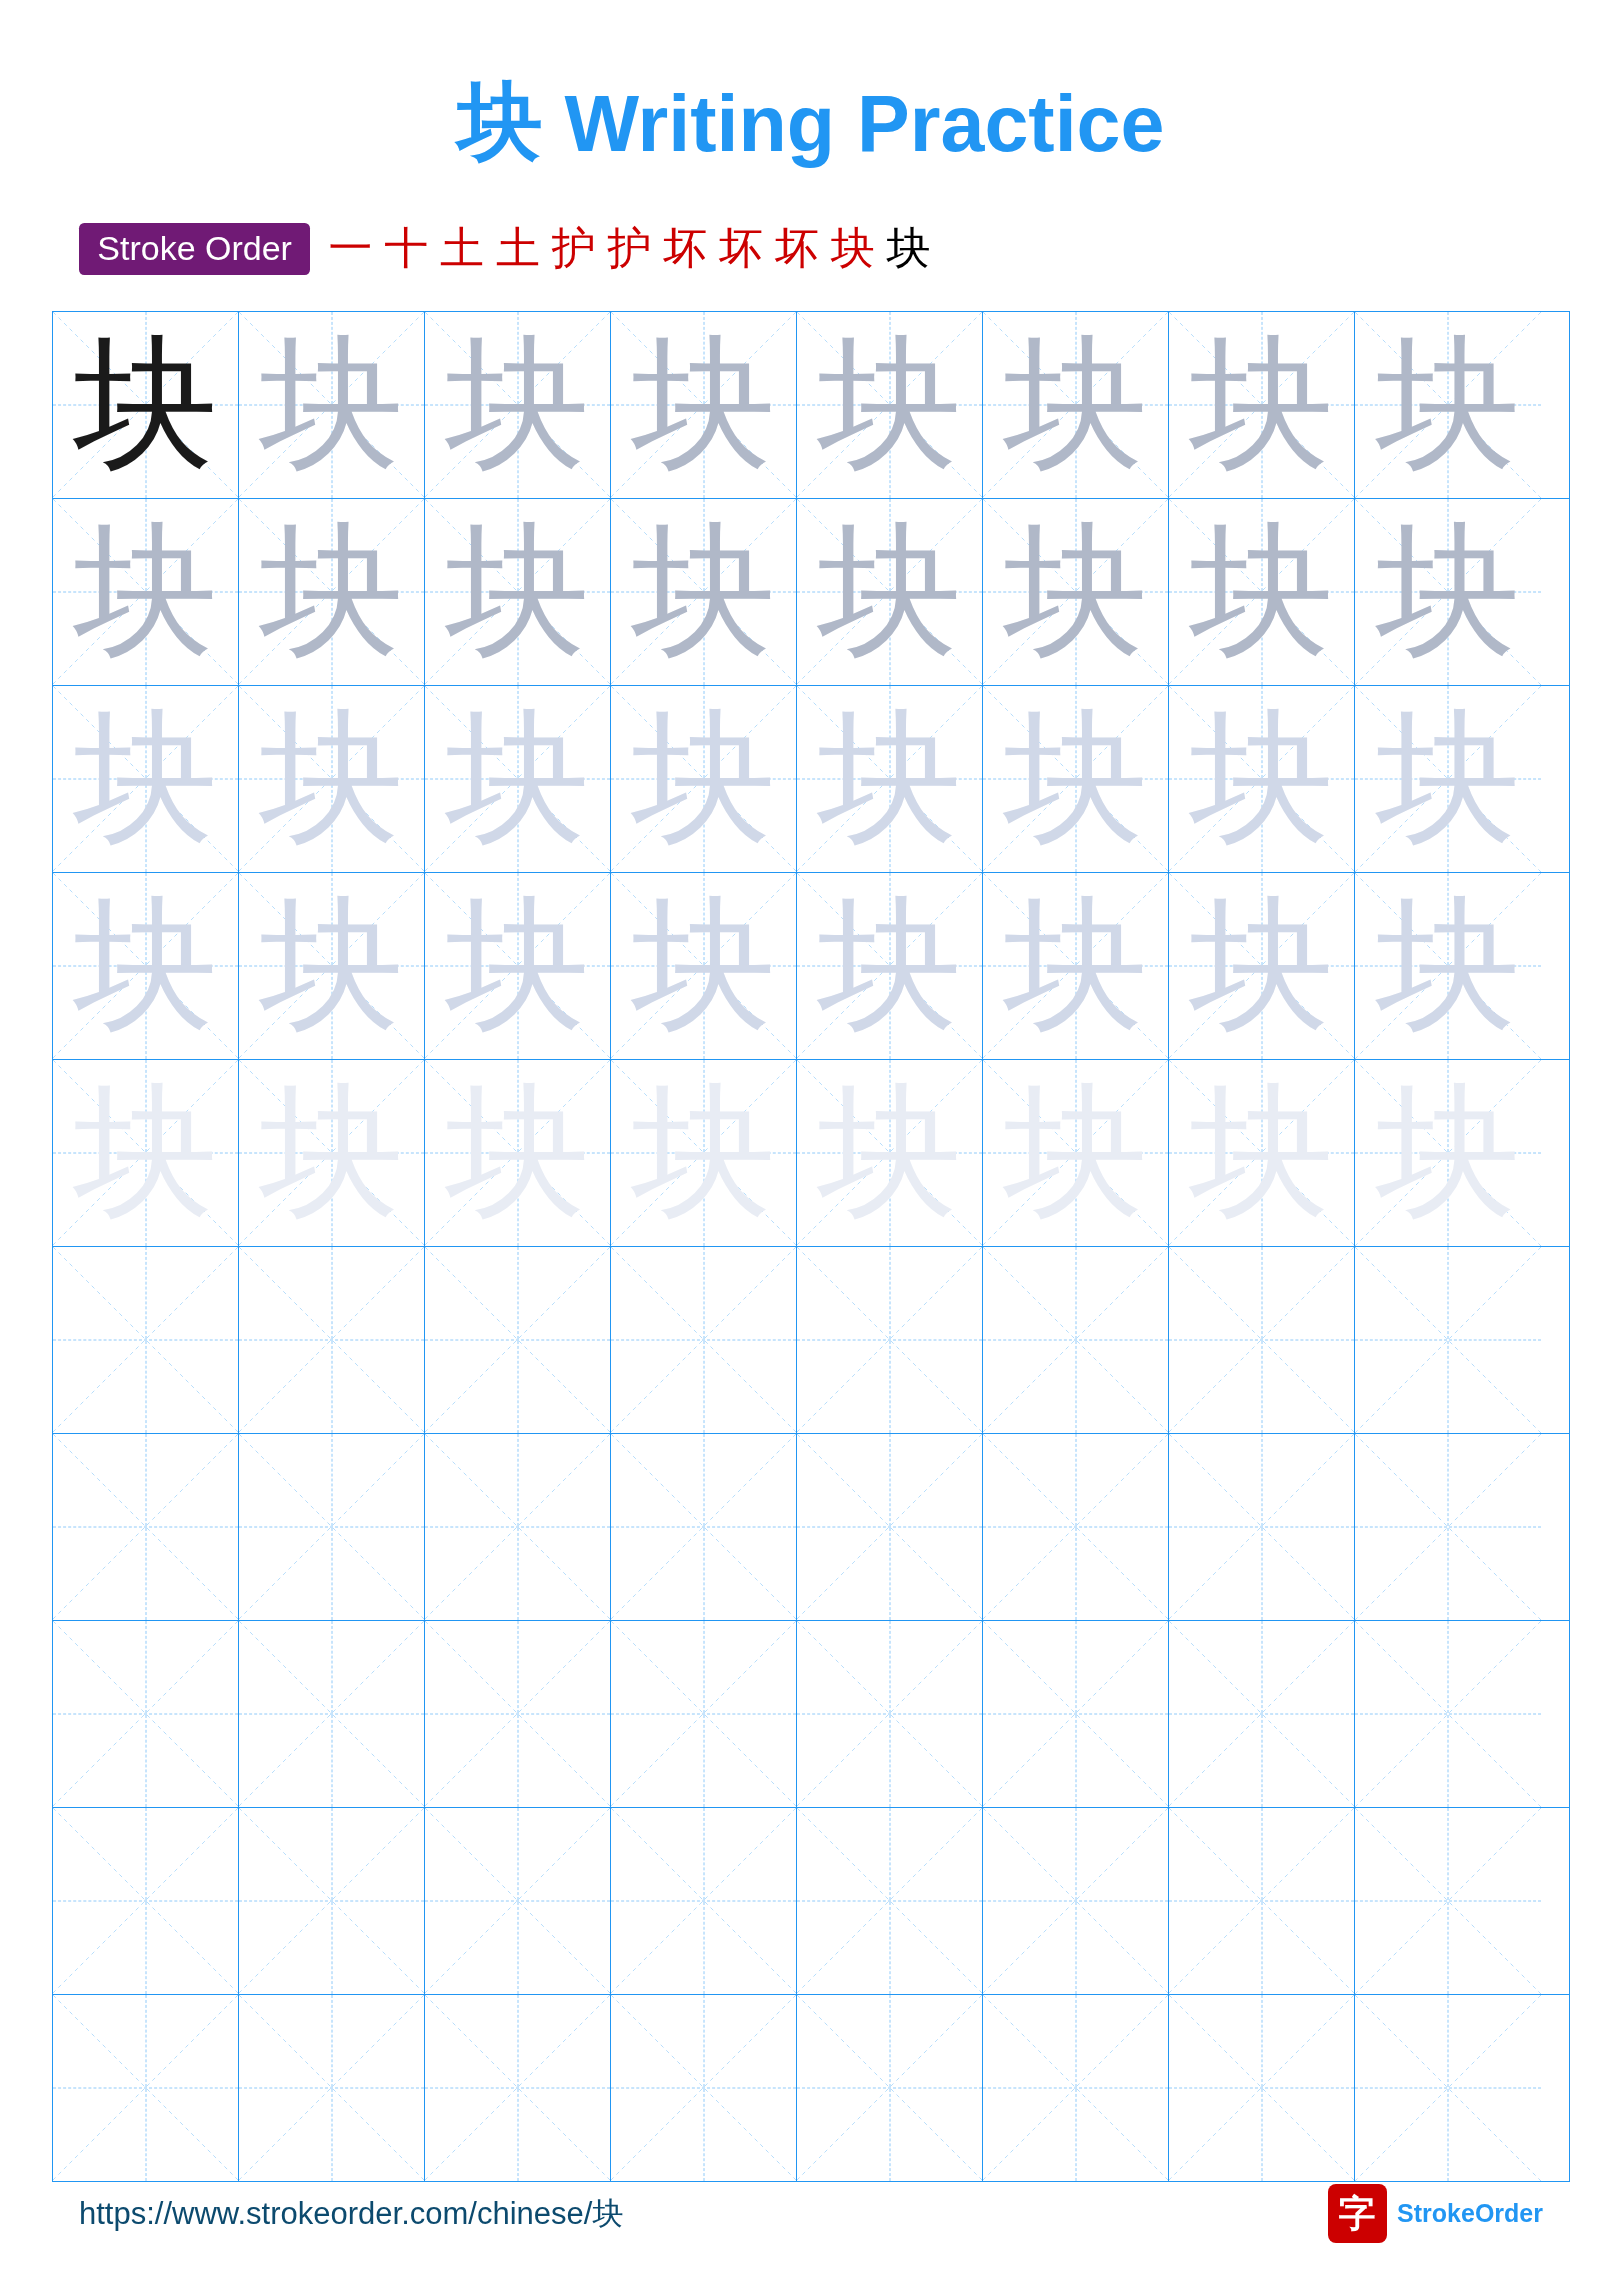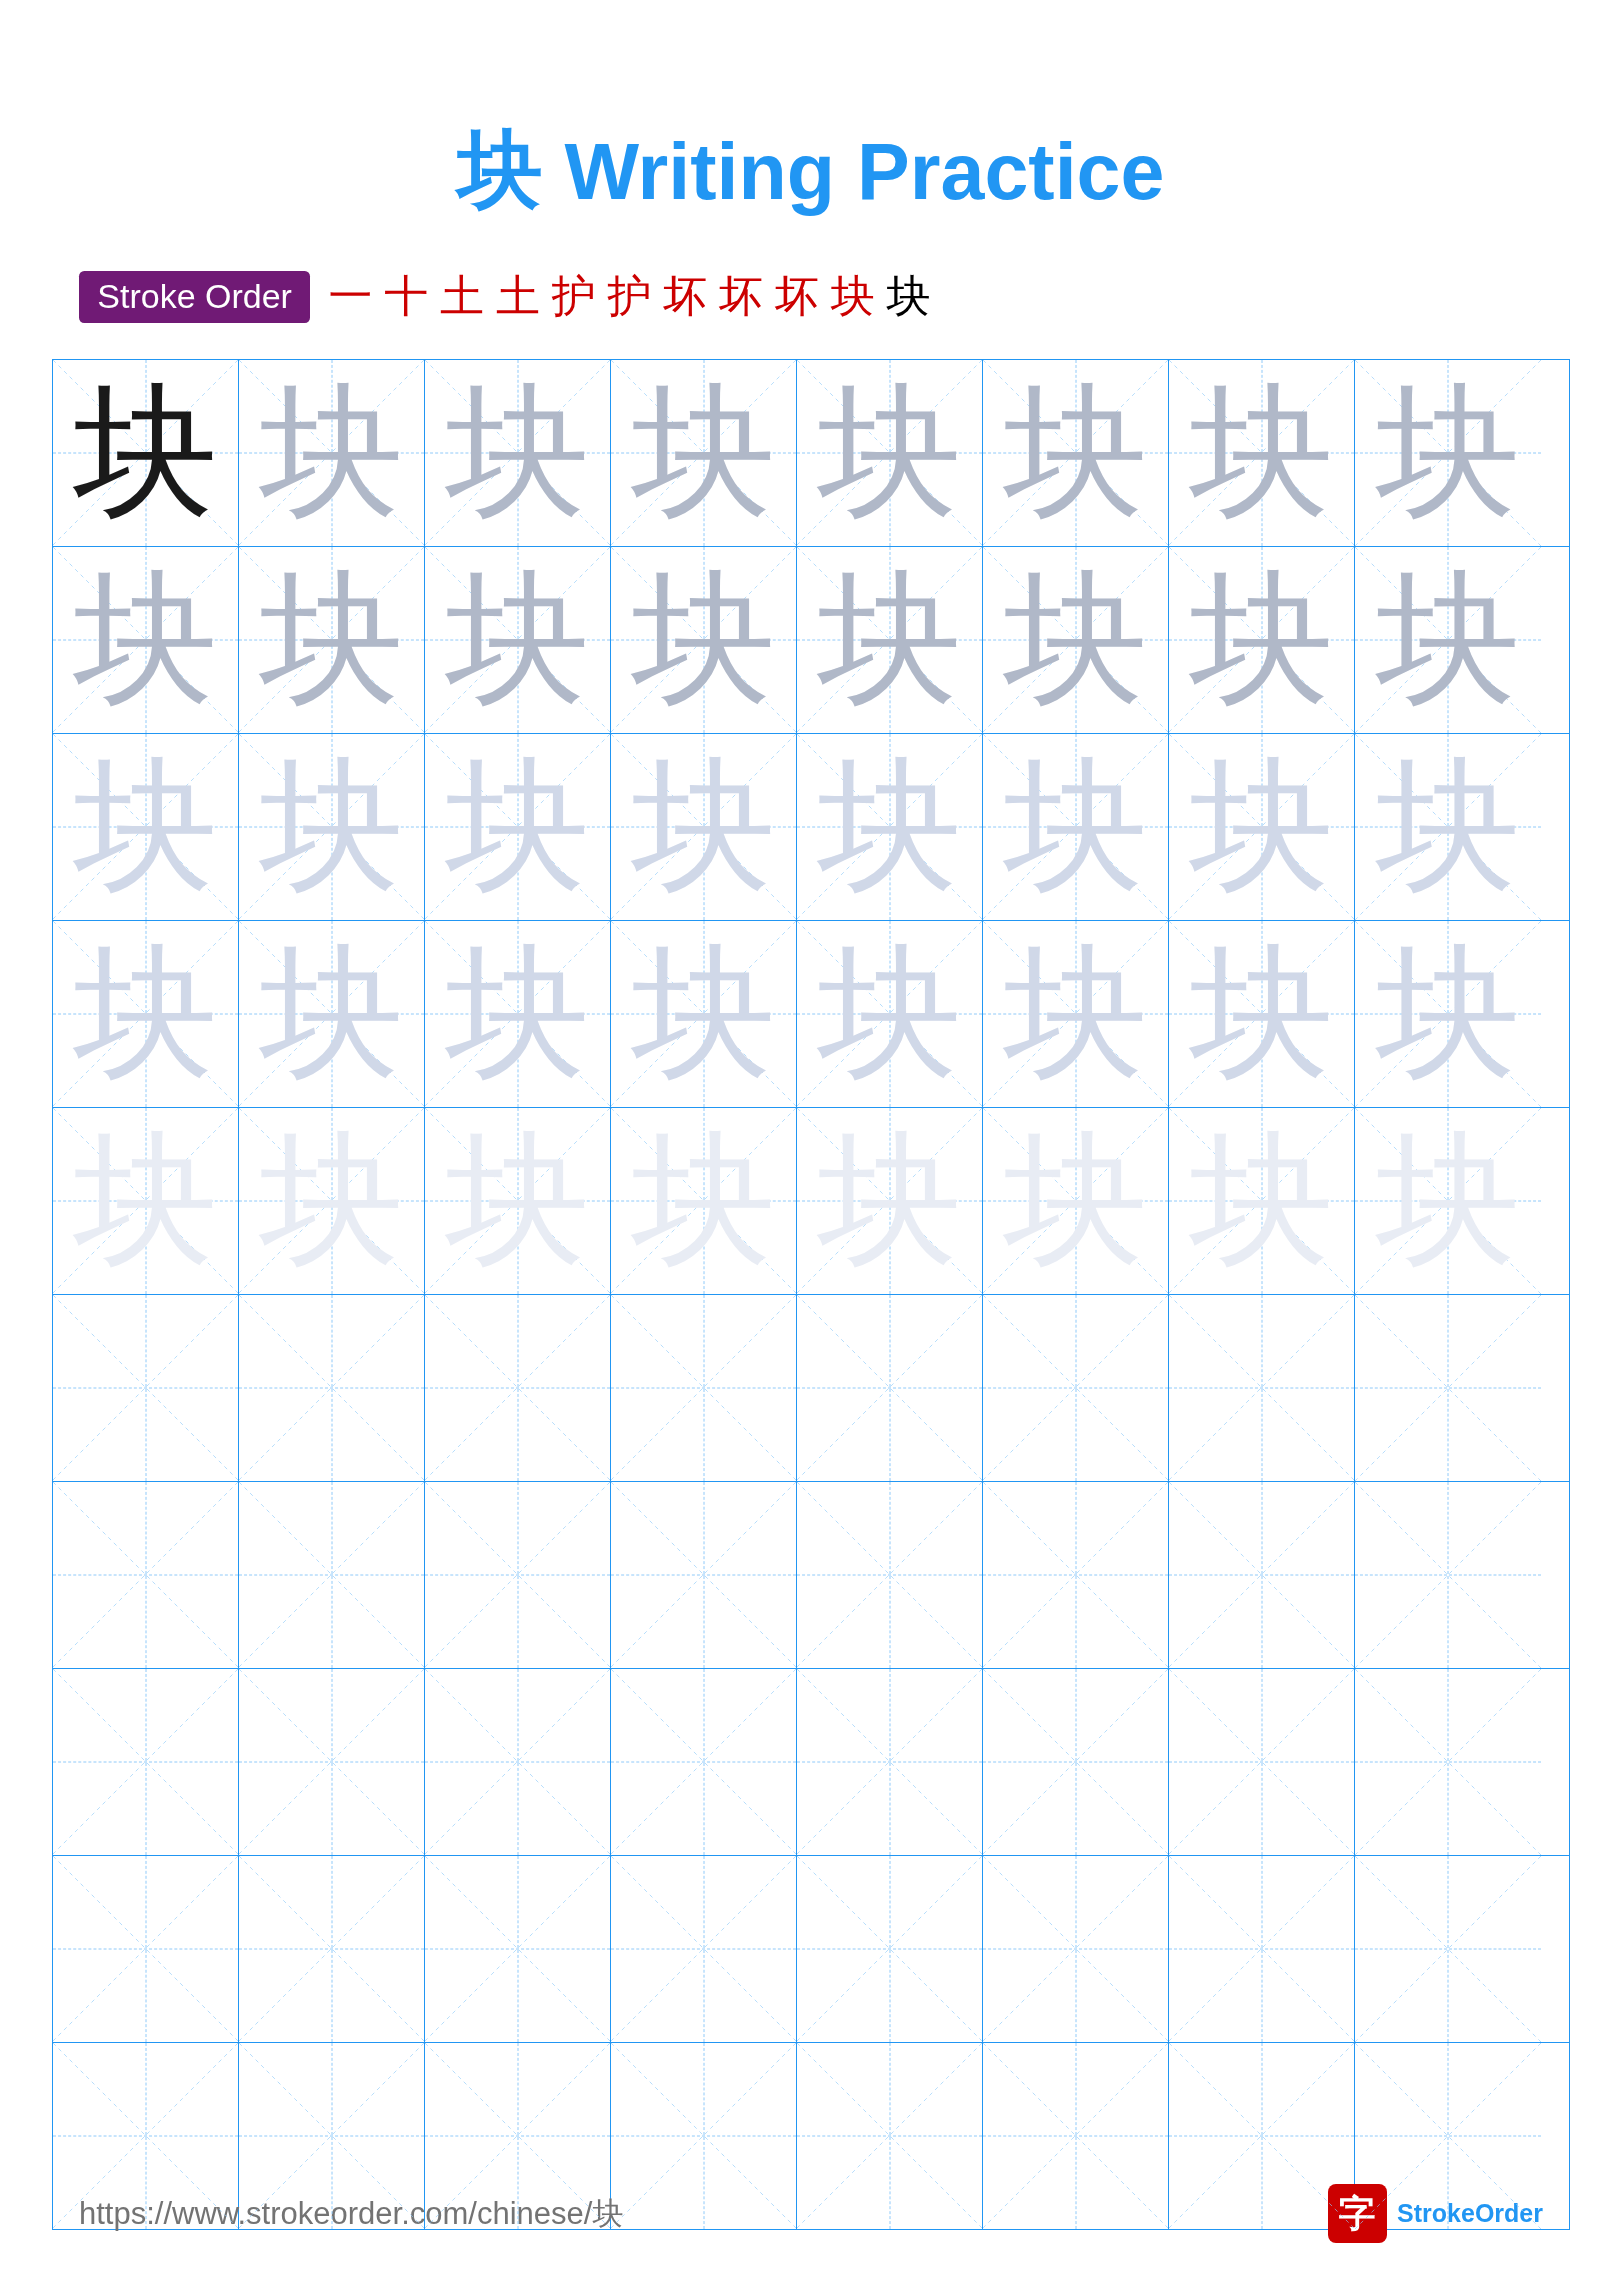--- a/index.html
+++ b/index.html
@@ -10,21 +10,20 @@
       background: #ffffff;
       font-family: serif;
       position: relative;
       overflow: hidden;
     }
 
     .page-title {
       text-align: center;
       padding-top: 65px;
       margin-bottom: 39px;
-      margin-top: 48px;
     }
 
     .title-char {
       font-size: 85px;
       color: #2196F3;
       font-weight: bold;
     }
 
     .title-text {
       font-size: 79px;
@@ -171,21 +170,21 @@
       left: 0;
       right: 0;
       display: flex;
       align-items: center;
       justify-content: space-between;
       padding: 0 79px;
     }
 
     .footer-url {
       font-size: 31px;
-      color: #737373;
+      color: #0c4a6e;
       font-family: Arial, sans-serif;
     }
 
     .footer-brand {
       display: flex;
       align-items: center;
       gap: 10.5px;
     }
 
     .footer-brand-icon {

